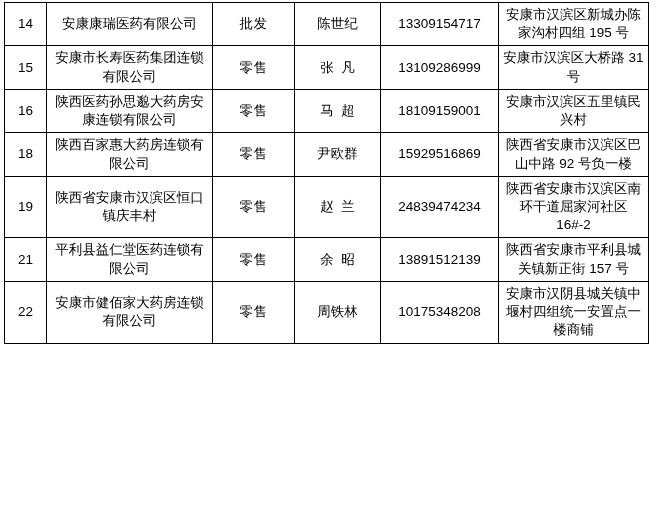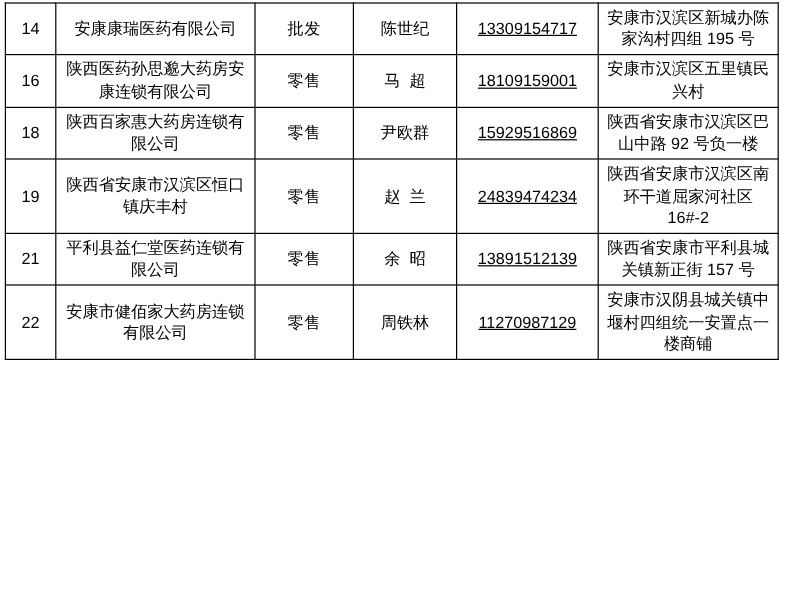--- a/index.html
+++ b/index.html
@@ -39,21 +39,21 @@
   .col-name  { width: 166px; }
   .col-type  { width: 82px; }
   .col-person{ width: 86px; }
   .col-phone { width: 118px; }
   .col-addr  { width: 150px; }
 
   td.idx   { font-size: 14px; }
   td.name  { letter-spacing: 0px; }
   td.type  { letter-spacing: 0.5px; }
   td.person{ letter-spacing: 0px; }
-  td.phone { font-size: 13.5px; letter-spacing: 0px; text-decoration: underline; }
+  td.phone { font-size: 13.5px; letter-spacing: 0px; }
   td.addr  { letter-spacing: 0px; }
 
   
   .spread {
     display: inline-block;
     letter-spacing: 0.55em;
     text-indent: 0.55em;
   }
 </style>
 </head>
@@ -70,20 +70,28 @@
       <col class="col-addr">
     </colgroup>
     <tbody>
       <tr>
         <td class="idx">14</td>
         <td class="name">安康康瑞医药有限公司</td>
         <td class="type">批发</td>
         <td class="person">陈世纪</td>
         <td class="phone">13309154717</td>
         <td class="addr">安康市汉滨区新城办陈家沟村四组 195 号</td>
+      </tr>
+      <tr>
+        <td class="idx">15</td>
+        <td class="name">安康市长寿医药集团连锁有限公司</td>
+        <td class="type">零售</td>
+        <td class="person"><span class="spread">张凡</span></td>
+        <td class="phone">13109286999</td>
+        <td class="addr">安康市汉滨区大桥路 31 号</td>
       </tr>
       <tr>
         <td class="idx">16</td>
         <td class="name">陕西医药孙思邈大药房安康连锁有限公司</td>
         <td class="type">零售</td>
         <td class="person"><span class="spread">马超</span></td>
         <td class="phone">18109159001</td>
         <td class="addr">安康市汉滨区五里镇民兴村</td>
       </tr>
       <tr>
@@ -108,18 +116,18 @@
         <td class="type">零售</td>
         <td class="person"><span class="spread">余昭</span></td>
         <td class="phone">13891512139</td>
         <td class="addr">陕西省安康市平利县城关镇新正街 157 号</td>
       </tr>
       <tr>
         <td class="idx">22</td>
         <td class="name">安康市健佰家大药房连锁有限公司</td>
         <td class="type">零售</td>
         <td class="person">周铁林</td>
-        <td class="phone">11270987129</td>
+        <td class="phone">10175348208</td>
         <td class="addr">安康市汉阴县城关镇中堰村四组统一安置点一楼商铺</td>
       </tr>
     </tbody>
   </table>
 </div>
 
 </body></html>

